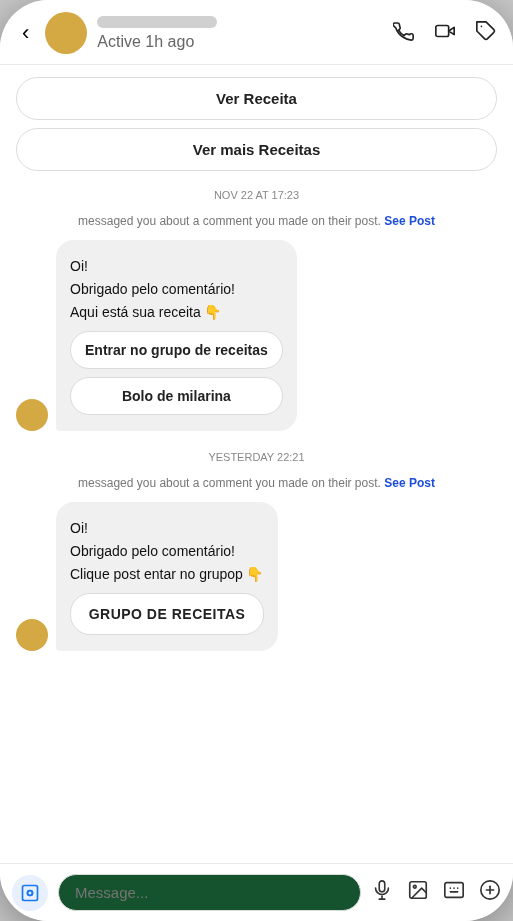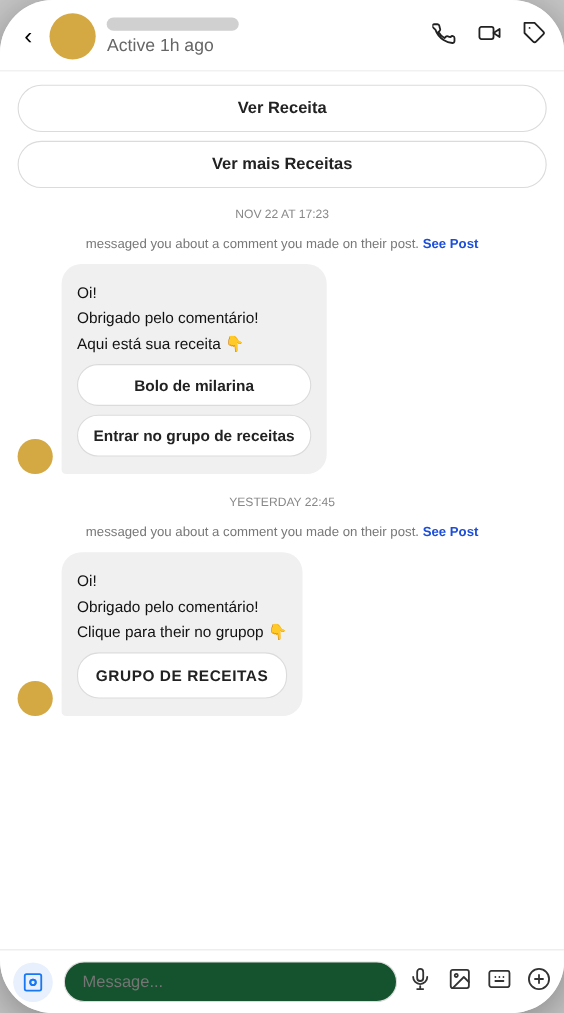--- a/index.html
+++ b/index.html
@@ -262,37 +262,37 @@
       <span>messaged you about a comment you made on their post.</span>
       <span class="see-post">See Post</span>
     </div>
 
     <div class="msg-row">
       <div class="msg-avatar"></div>
       <div class="bubble">
         <p>Oi!</p>
         <p>Obrigado pelo comentário!</p>
         <p>Aqui está sua receita 👇</p>
+        <button class="btn-link">Entrar no grupo de receitas</button>
         <button class="btn-link">Bolo de milarina</button>
-        <button class="btn-link">Entrar no grupo de receitas</button>
       </div>
     </div>
 
-    <div class="timestamp-divider">YESTERDAY 22:45</div>
+    <div class="timestamp-divider">YESTERDAY 22:21</div>
     <div class="system-msg">
       <span>messaged you about a comment you made on their post.</span>
       <span class="see-post">See Post</span>
     </div>
 
     <div class="msg-row">
       <div class="msg-avatar"></div>
       <div class="bubble">
         <p>Oi!</p>
         <p>Obrigado pelo comentário!</p>
-        <p>Clique para their no grupop 👇</p>
+        <p>Clique post entar no grupop 👇</p>
         <button class="btn-group-big">GRUPO DE RECEITAS</button>
       </div>
     </div>
 
   </div>
 
   <div class="input-bar">
     <div class="camera-btn">
       <svg width="20" height="20" viewBox="0 0 24 24" fill="none" stroke="#1877f2" stroke-width="2" stroke-linecap="round" stroke-linejoin="round">
           <circle cx="12" cy="12" r="3"></circle>

